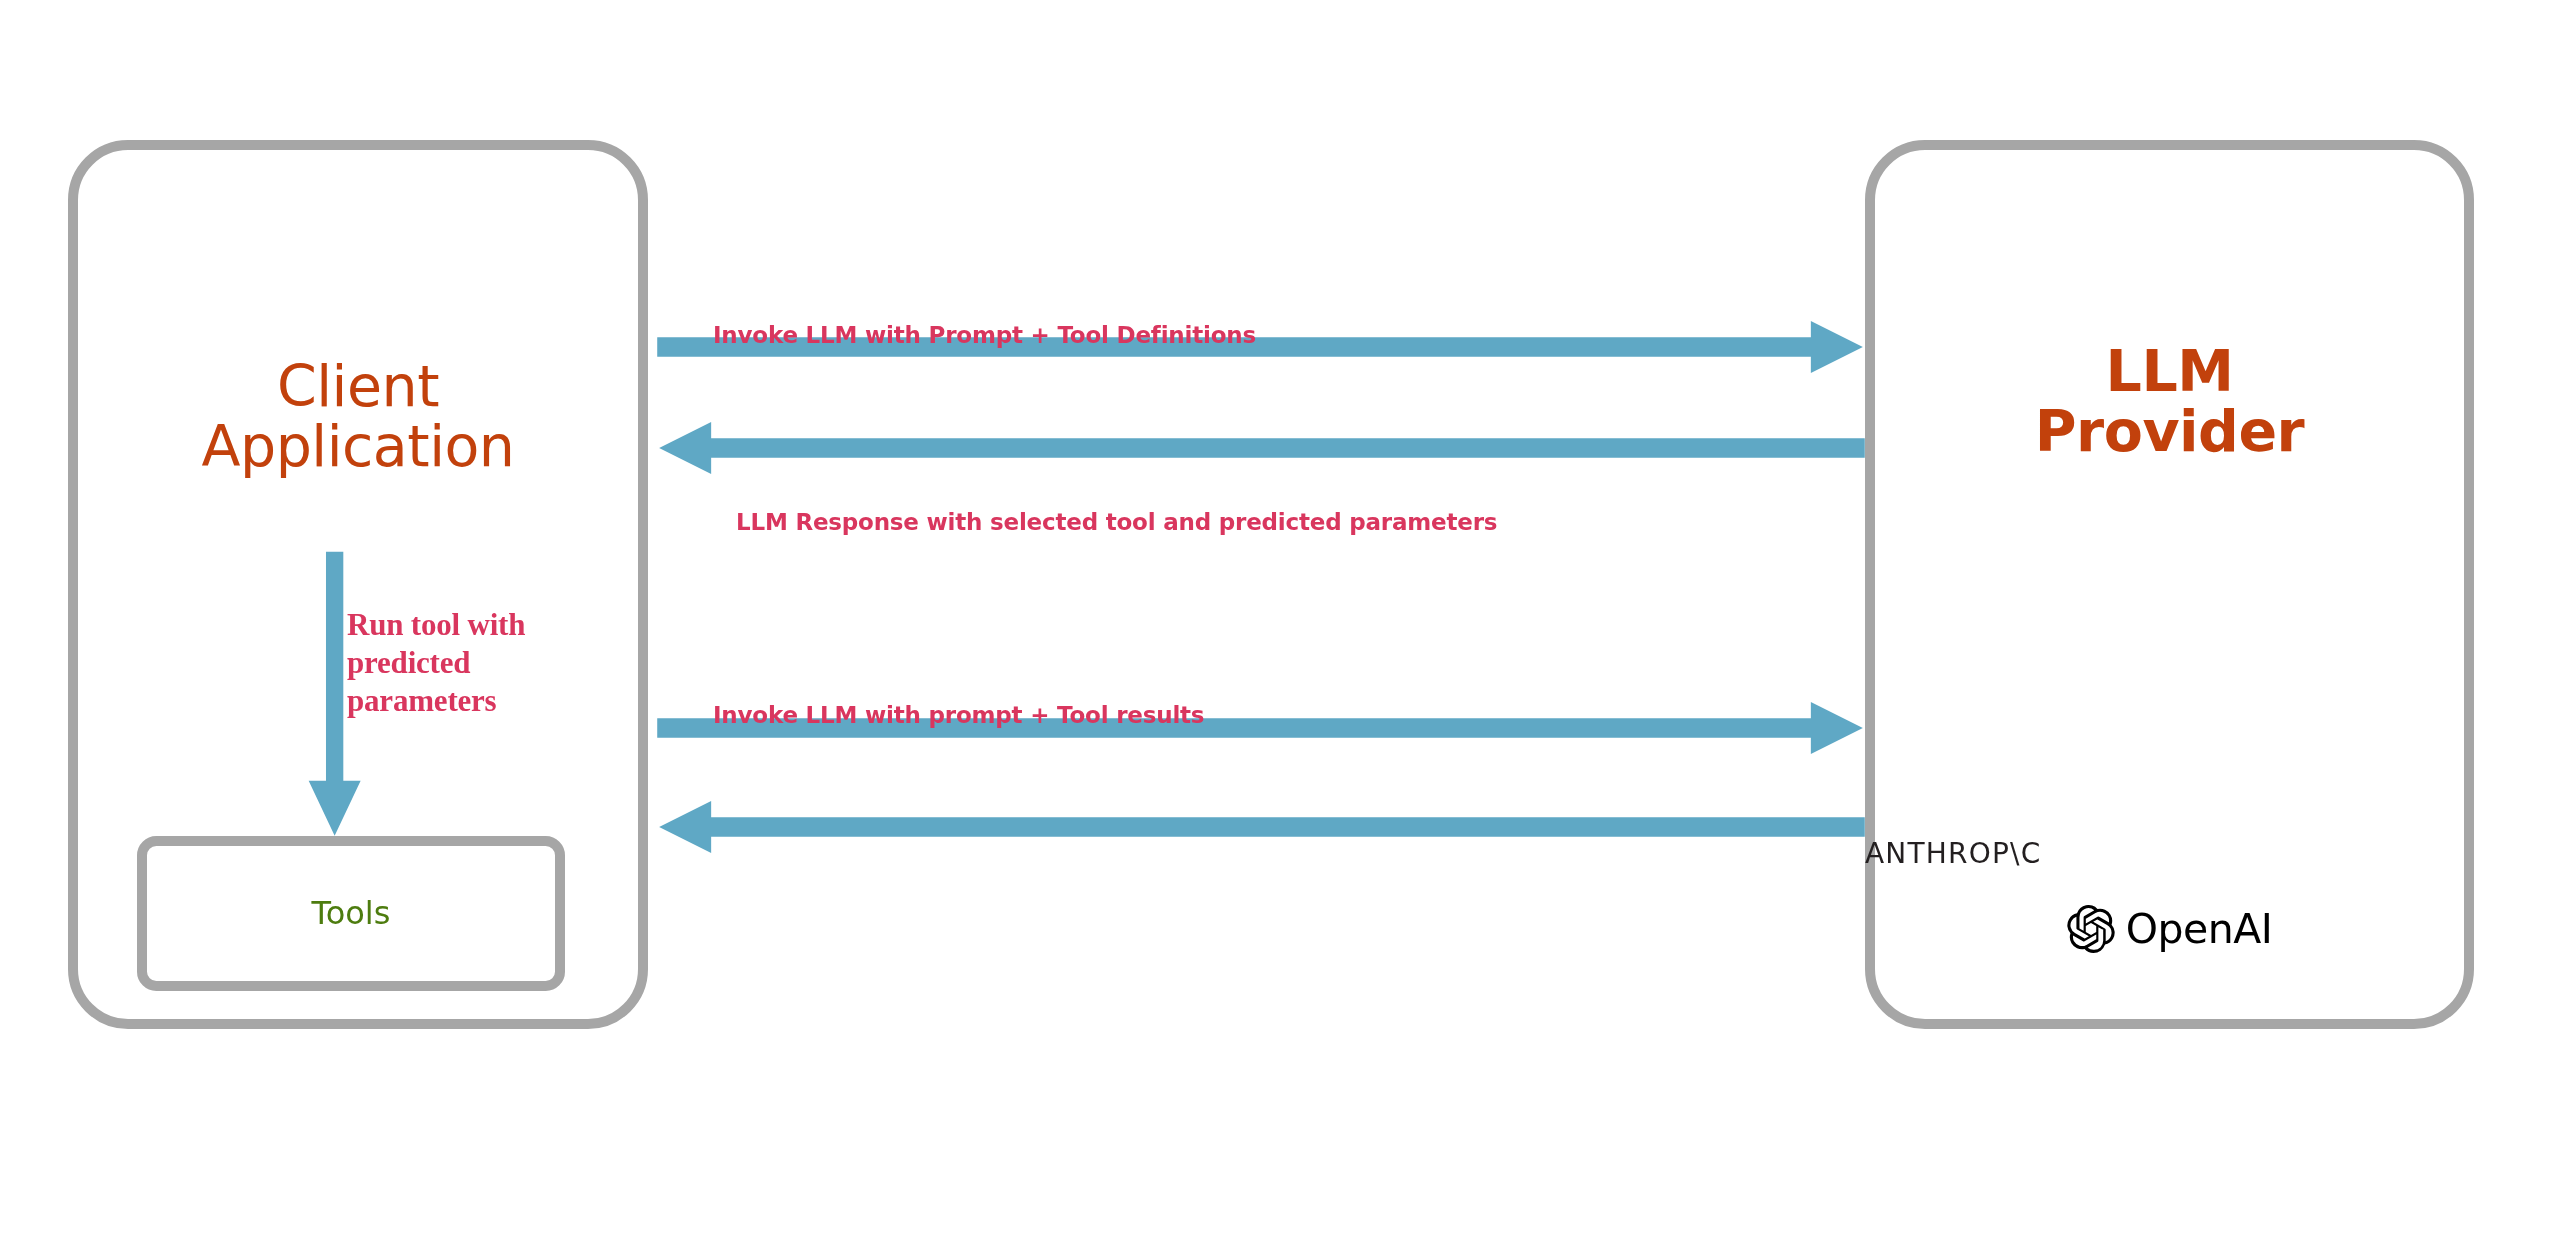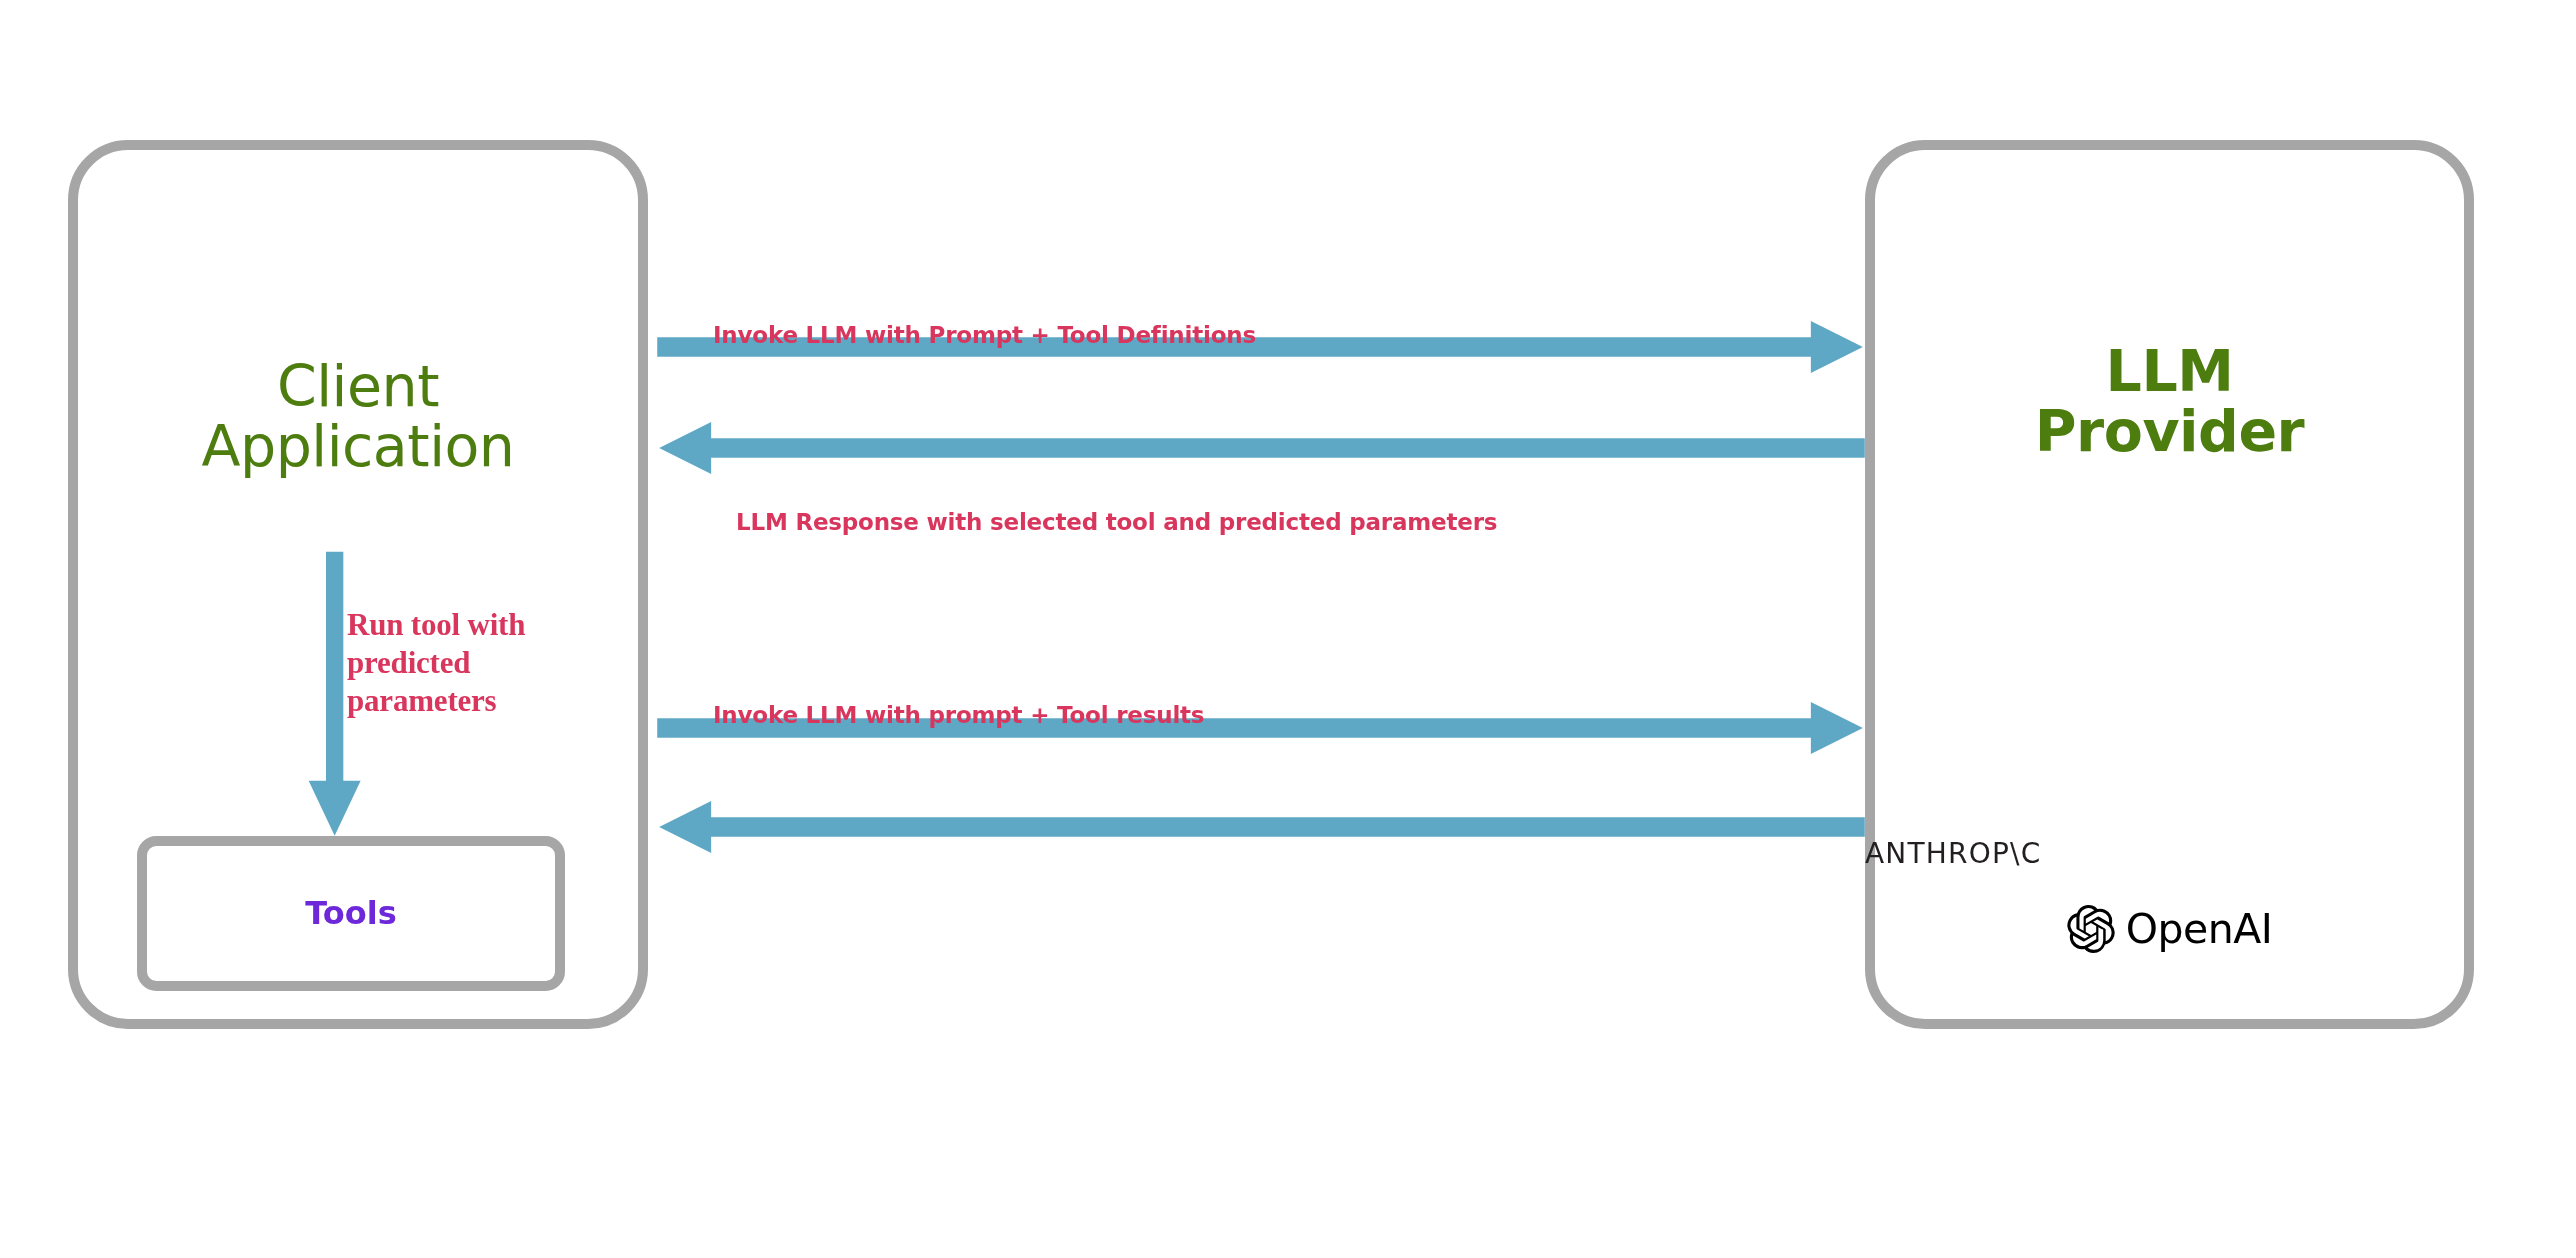--- a/index.html
+++ b/index.html
@@ -15,40 +15,40 @@
     border:10.6px solid #a6a6a6;
     border-radius:60px;
     background:#ffffff;
     box-sizing:border-box;
   }
   #client-box{left:68px;top:140px;width:580px;height:889px;}
   #provider-box{left:1865px;top:140px;width:609px;height:889px;}
 
   .node-title{
     position:absolute;
-    color:#4d7c0f;
+    color:#c2410c;
     font-size:57px;
     font-weight:400;
     line-height:1.06;
     text-align:center;
     letter-spacing:-0.5px;
     white-space:pre-line;
   }
   #client-title{left:68px;top:356px;width:580px;}
   #provider-title{left:1865px;top:341px;width:609px;font-weight:bold;}
 
   
   #tools-box{
     position:absolute;left:137px;top:836px;width:428px;height:155px;
     border:10.6px solid #a6a6a6;border-radius:19.3px;background:#ffffff;
     box-sizing:border-box;
   }
   #tools-label{
     position:absolute;left:137px;top:894px;width:428px;
-    text-align:center;color:#6d28d9;font-size:32px;font-weight:700;
+    text-align:center;color:#4d7c0f;font-size:32px;font-weight:400;
   }
 
   
   .arrow-svg{position:absolute;overflow:visible;}
 
   
   .arrow-label{
     position:absolute;
     color:#d9365e;
     font-size:23px;

